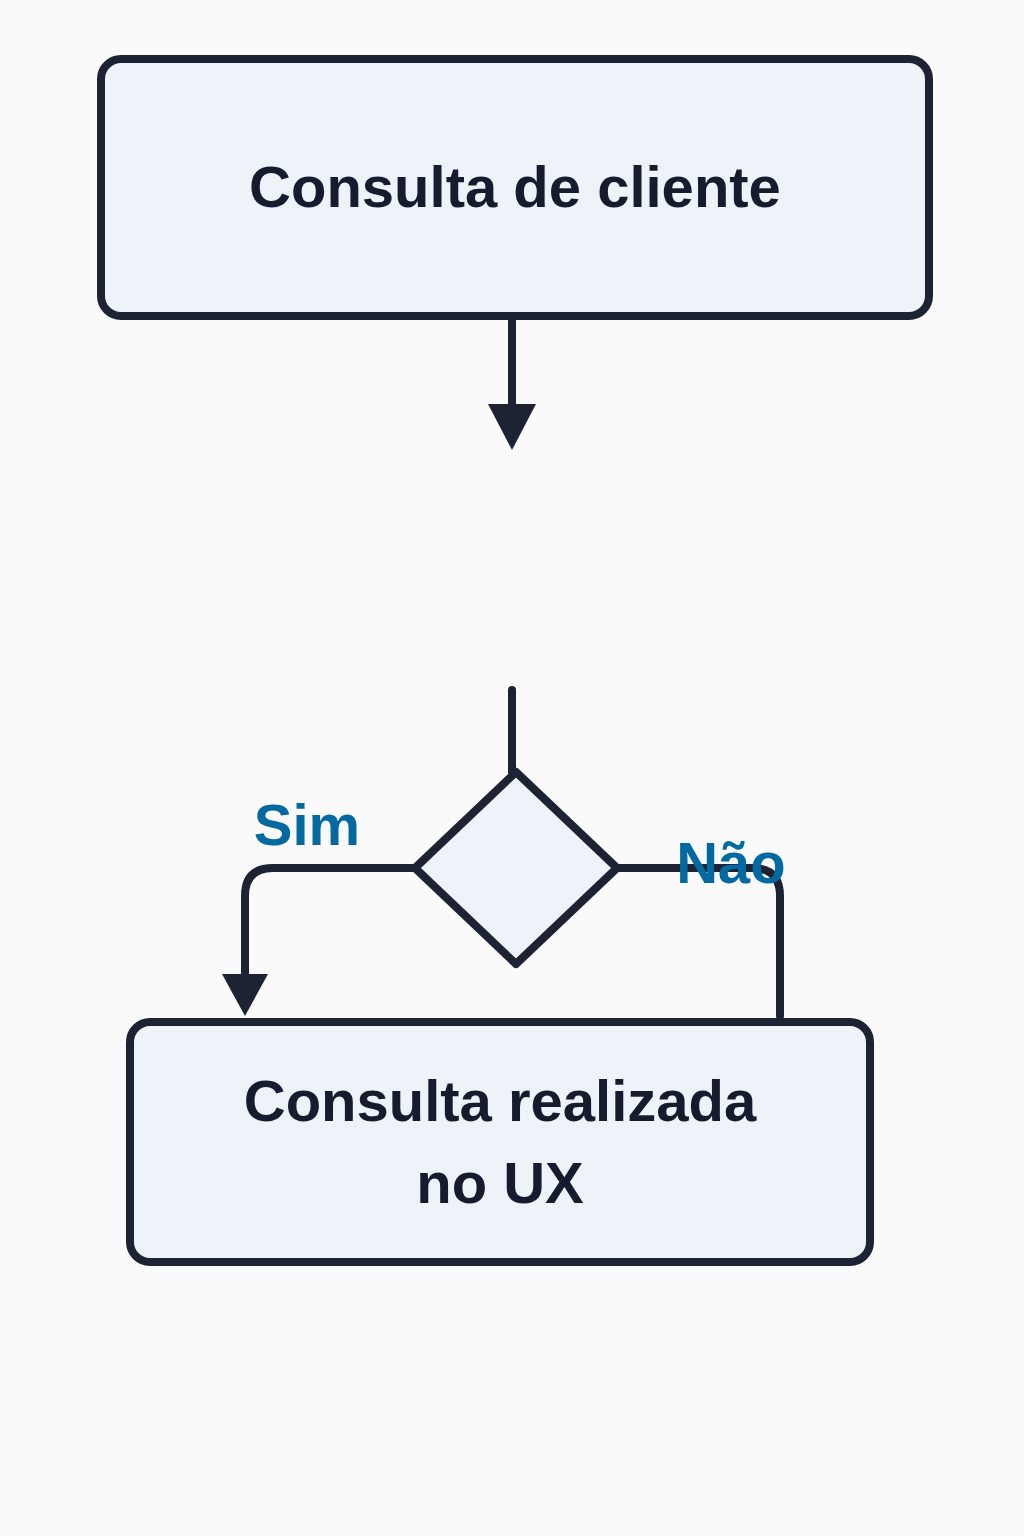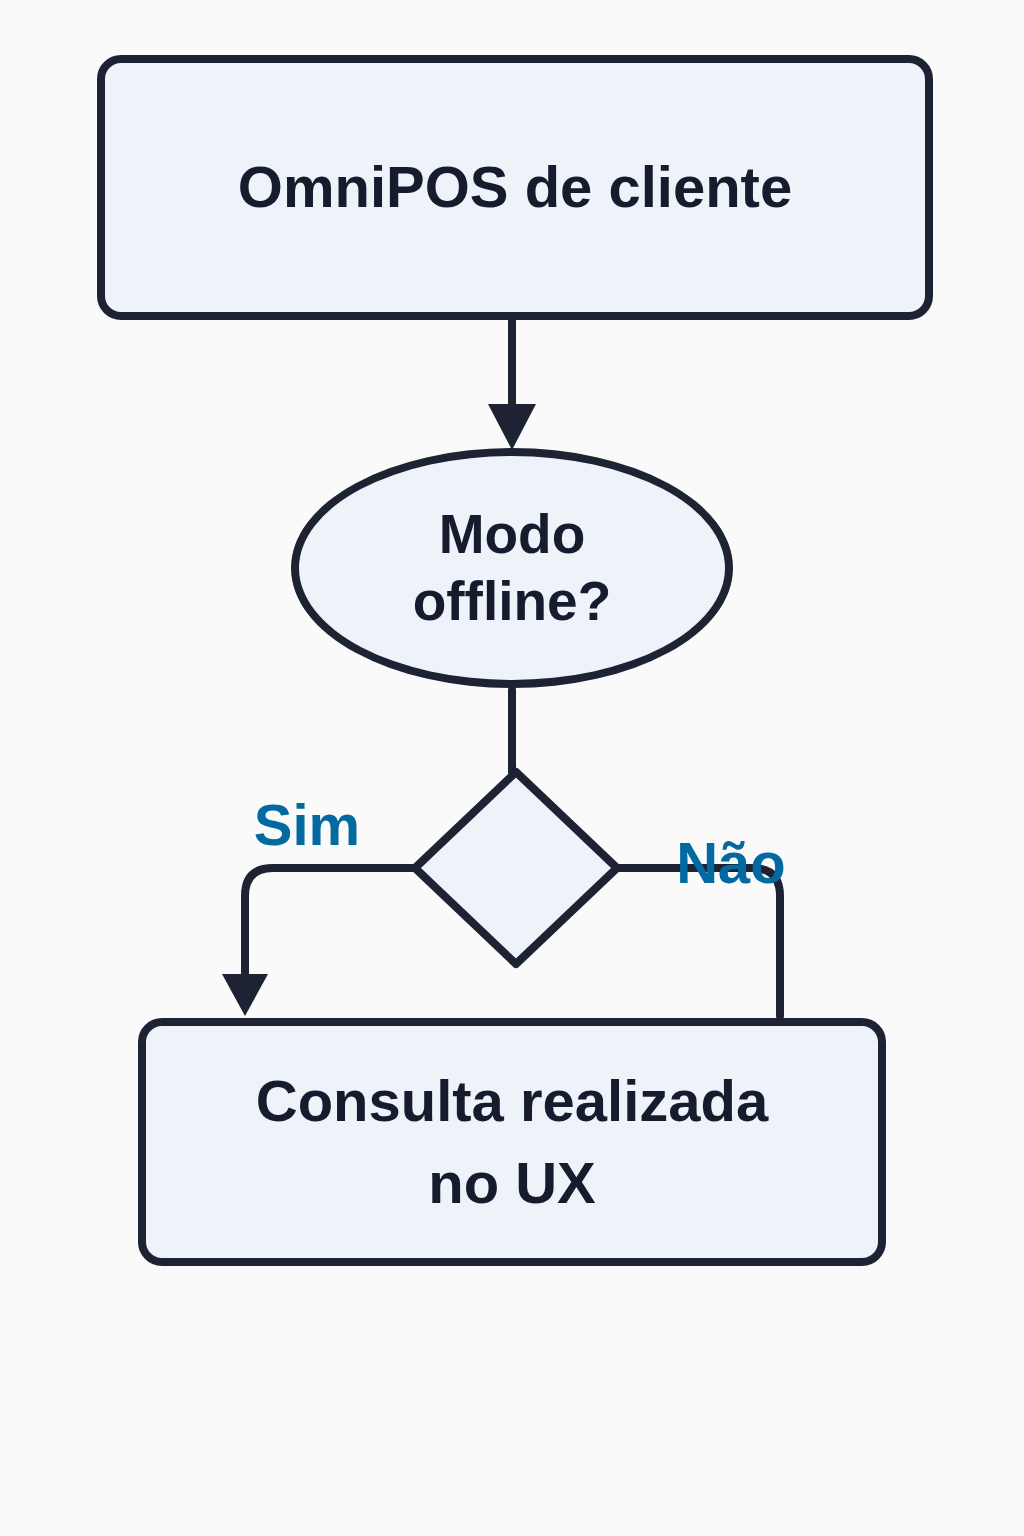--- a/index.html
+++ b/index.html
@@ -51,21 +51,21 @@
   }
   .node-decision {
     left: 291px;
     top: 448px;
     width: 442px;
     height: 240px;
     font-size: 55px;
     line-height: 1.22;
   }
   .node-end {
-    left: 138px;
+    left: 126px;
     top: 1018px;
     width: 748px;
     height: 248px;
     font-size: 58px;
     line-height: 1.42;
   }
   .branch-label {
     position: absolute;
     color: #0369a1;
     font-weight: 700;
@@ -113,27 +113,23 @@
 
     <polygon class="diamond" points="516,772 617,868 516,964 415,868"></polygon>
 
     <path class="line" d="M415 868 L273 868 Q245 868 245 896 L245 994"></path>
     <polygon class="arrowhead" points="245,1016 222,974 268,974"></polygon>
 
     <path class="line" d="M617 868 L752 868 Q780 868 780 896 L780 1016"></path>
   </svg>
 
   <div class="node rect node-start">
-    <div>OmniPOS de cliente</div>
+    <div>Consulta de cliente</div>
   </div>
 
-  <div class="node ellipse node-decision">
-    <div>Modo</div>
-    <div>offline?</div>
-  </div>
 
   <div class="branch-label label-yes">Sim</div>
 
   <div class="branch-label label-no">Não</div>
 
   <div class="node rect node-end">
     <div>Consulta realizada</div>
     <div>no UX</div>
   </div>
 

